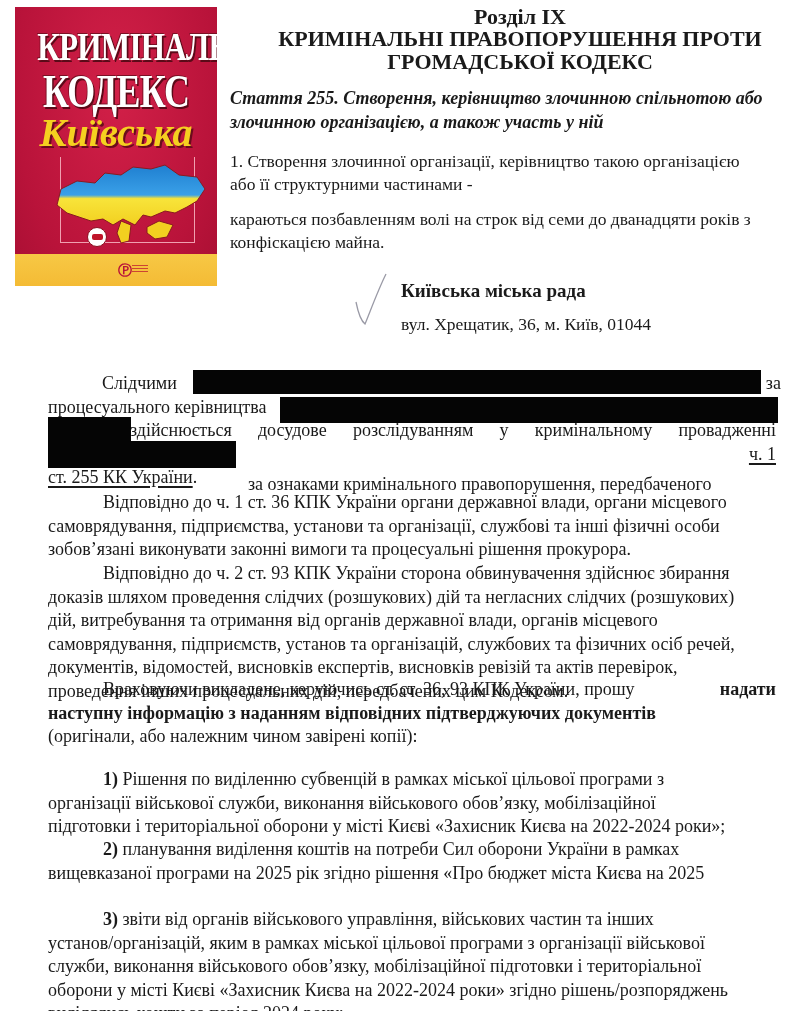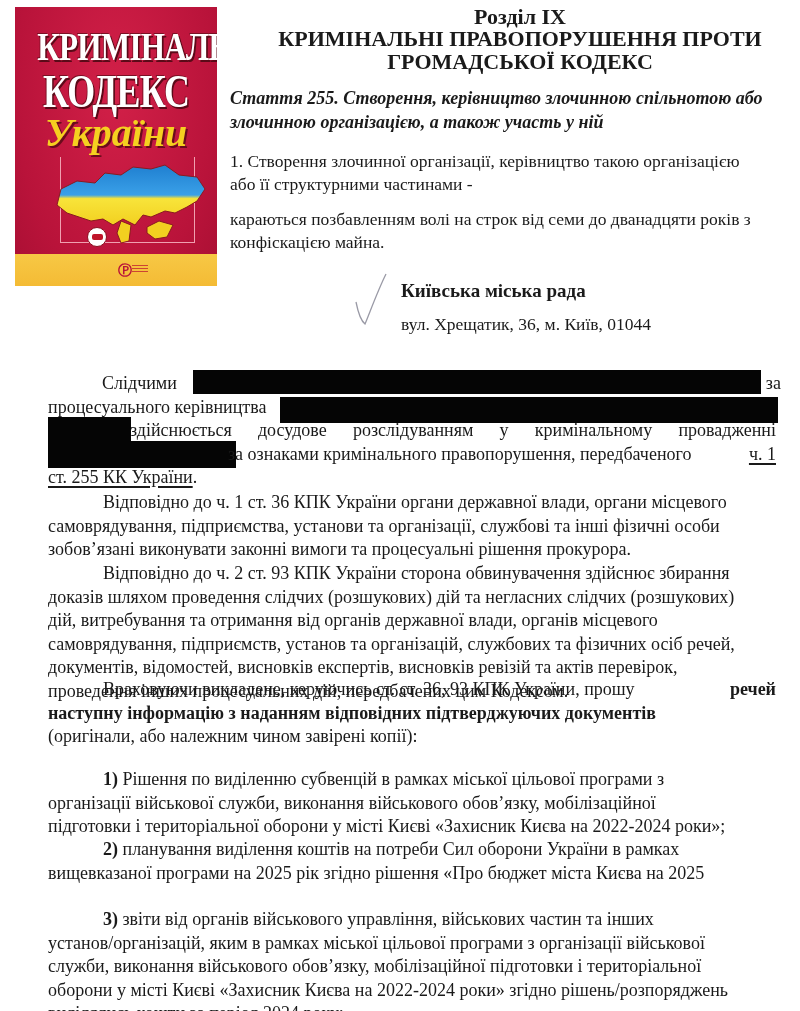--- a/index.html
+++ b/index.html
@@ -78,21 +78,21 @@
   .redact { display: inline-block; background: #050505; vertical-align: top; }
   .ul { text-decoration: underline; text-decoration-thickness: 2px; text-underline-offset: 3px; }
   b { font-weight: bold; }
 </style>
 </head>
 <body>
 
 <div class="cover">
   <div class="cover-title1">КРИМІНАЛЬНИЙ</div>
   <div class="cover-title2">КОДЕКС</div>
-  <div class="cover-sub">України</div>
+  <div class="cover-sub">Київська</div>
   <div class="cover-frame"></div>
   <svg class="cover-map" viewBox="0 0 160 100">
     <defs>
       <linearGradient id="ua" x1="0" y1="0" x2="0" y2="1">
         <stop offset="0" stop-color="#1f7fd0"></stop>
         <stop offset="0.5" stop-color="#3aa0e8"></stop>
         <stop offset="0.56" stop-color="#f8e43a"></stop>
         <stop offset="1" stop-color="#f2d020"></stop>
       </linearGradient>
     </defs>
@@ -148,21 +148,21 @@
       <span>здійснюється</span>
       <span>досудове</span>
       <span>розслідуванням</span>
       <span>у</span>
       <span>кримінальному</span>
       <span>провадженні</span>
     </span>
   </span>
   <span class="line">
     <span class="redact" style="position:absolute;left:0;top:-2px;width:188px;height:27px;"></span>
-    <span style="position:absolute;left:180px;">за ознаками кримінального правопорушення, передбаченого</span>
+    <span style="position:absolute;left:200px;margin-top:30px;">за ознаками кримінального правопорушення, передбаченого</span>
     <span class="ul" style="position:absolute;right:0;">ч. 1</span>
   </span>
   <span class="line">
     <span class="ul">ст. 255 КК України</span><span>.</span>
   </span>
 </div>
 
 <div class="body-text cond" style="top:491px;">
   <span class="line just ind">Відповідно до ч. 1 ст. 36 КПК України органи державної влади, органи місцевого</span>
   <span class="line">самоврядування, підприємства, установи та організації, службові та інші фізичні особи</span>
@@ -174,21 +174,21 @@
   <span class="line">доказів шляхом проведення слідчих (розшукових) дій та негласних слідчих (розшукових)</span>
   <span class="line">дій, витребування та отримання від органів державної влади, органів місцевого</span>
   <span class="line">самоврядування, підприємств, установ та організацій, службових та фізичних осіб речей,</span>
   <span class="line">документів, відомостей, висновків експертів, висновків ревізій та актів перевірок,</span>
   <span class="line">проведення інших процесуальних дій, передбачених цим Кодексом.</span>
 </div>
 
 <div class="body-text cond" style="top:678px;">
   <span class="line ind">
     <span>Враховуючи викладене, керуючись ст. ст. 36, 93 КПК України, прошу</span>
-    <b style="position:absolute;right:0;">речей</b>
+    <b style="position:absolute;right:0;">надати</b>
   </span>
   <span class="line"><b>наступну інформацію з наданням відповідних підтверджуючих документів</b></span>
   <span class="line">(оригінали, або належним чином завірені копії):</span>
 </div>
 
 <div class="body-text cond" style="top:768px;">
   <span class="line ind"><b>1)</b> <span>Рішення по виділенню субвенцій в рамках міської цільової програми з</span></span>
   <span class="line">організації військової служби, виконання військового обов’язку, мобілізаційної</span>
   <span class="line">підготовки і територіальної оборони у місті Києві «Захисник Києва на 2022-2024 роки»;</span>
 </div>

